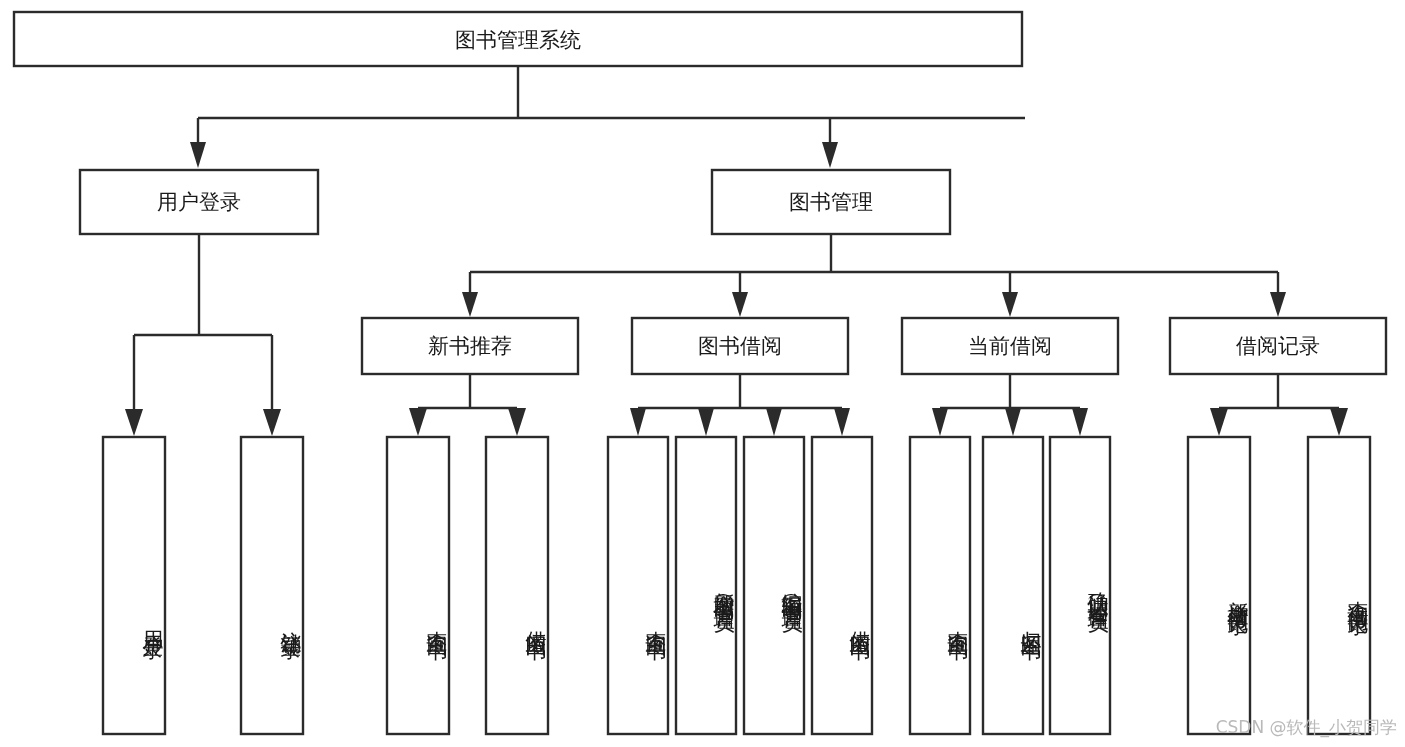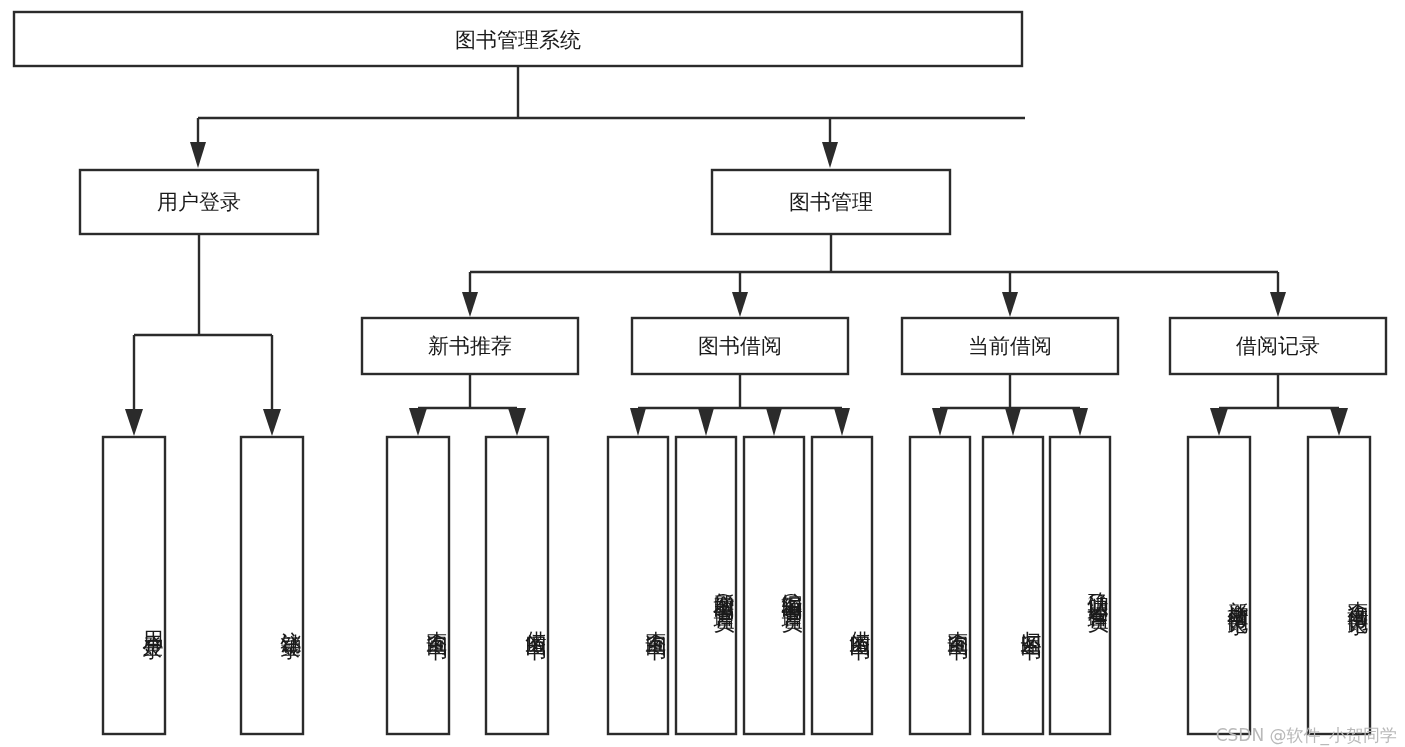--- a/index.html
+++ b/index.html
@@ -58,21 +58,21 @@
     letter-spacing: 3px;
     white-space: nowrap;
     display: flex;
     align-items: flex-start;
     justify-content: center;
     pointer-events: none;
   }
   .watermark {
     position: absolute;
     right: 8px;
-    bottom: 0;
+    bottom: 8px;
     font-family: "DejaVu Sans", "Liberation Sans", sans-serif;
     font-size: 17px;
     color: #b9b9b9;
     white-space: nowrap;
   }
 </style>
 </head>
 <body>
 
 <div id="diagram-root">

